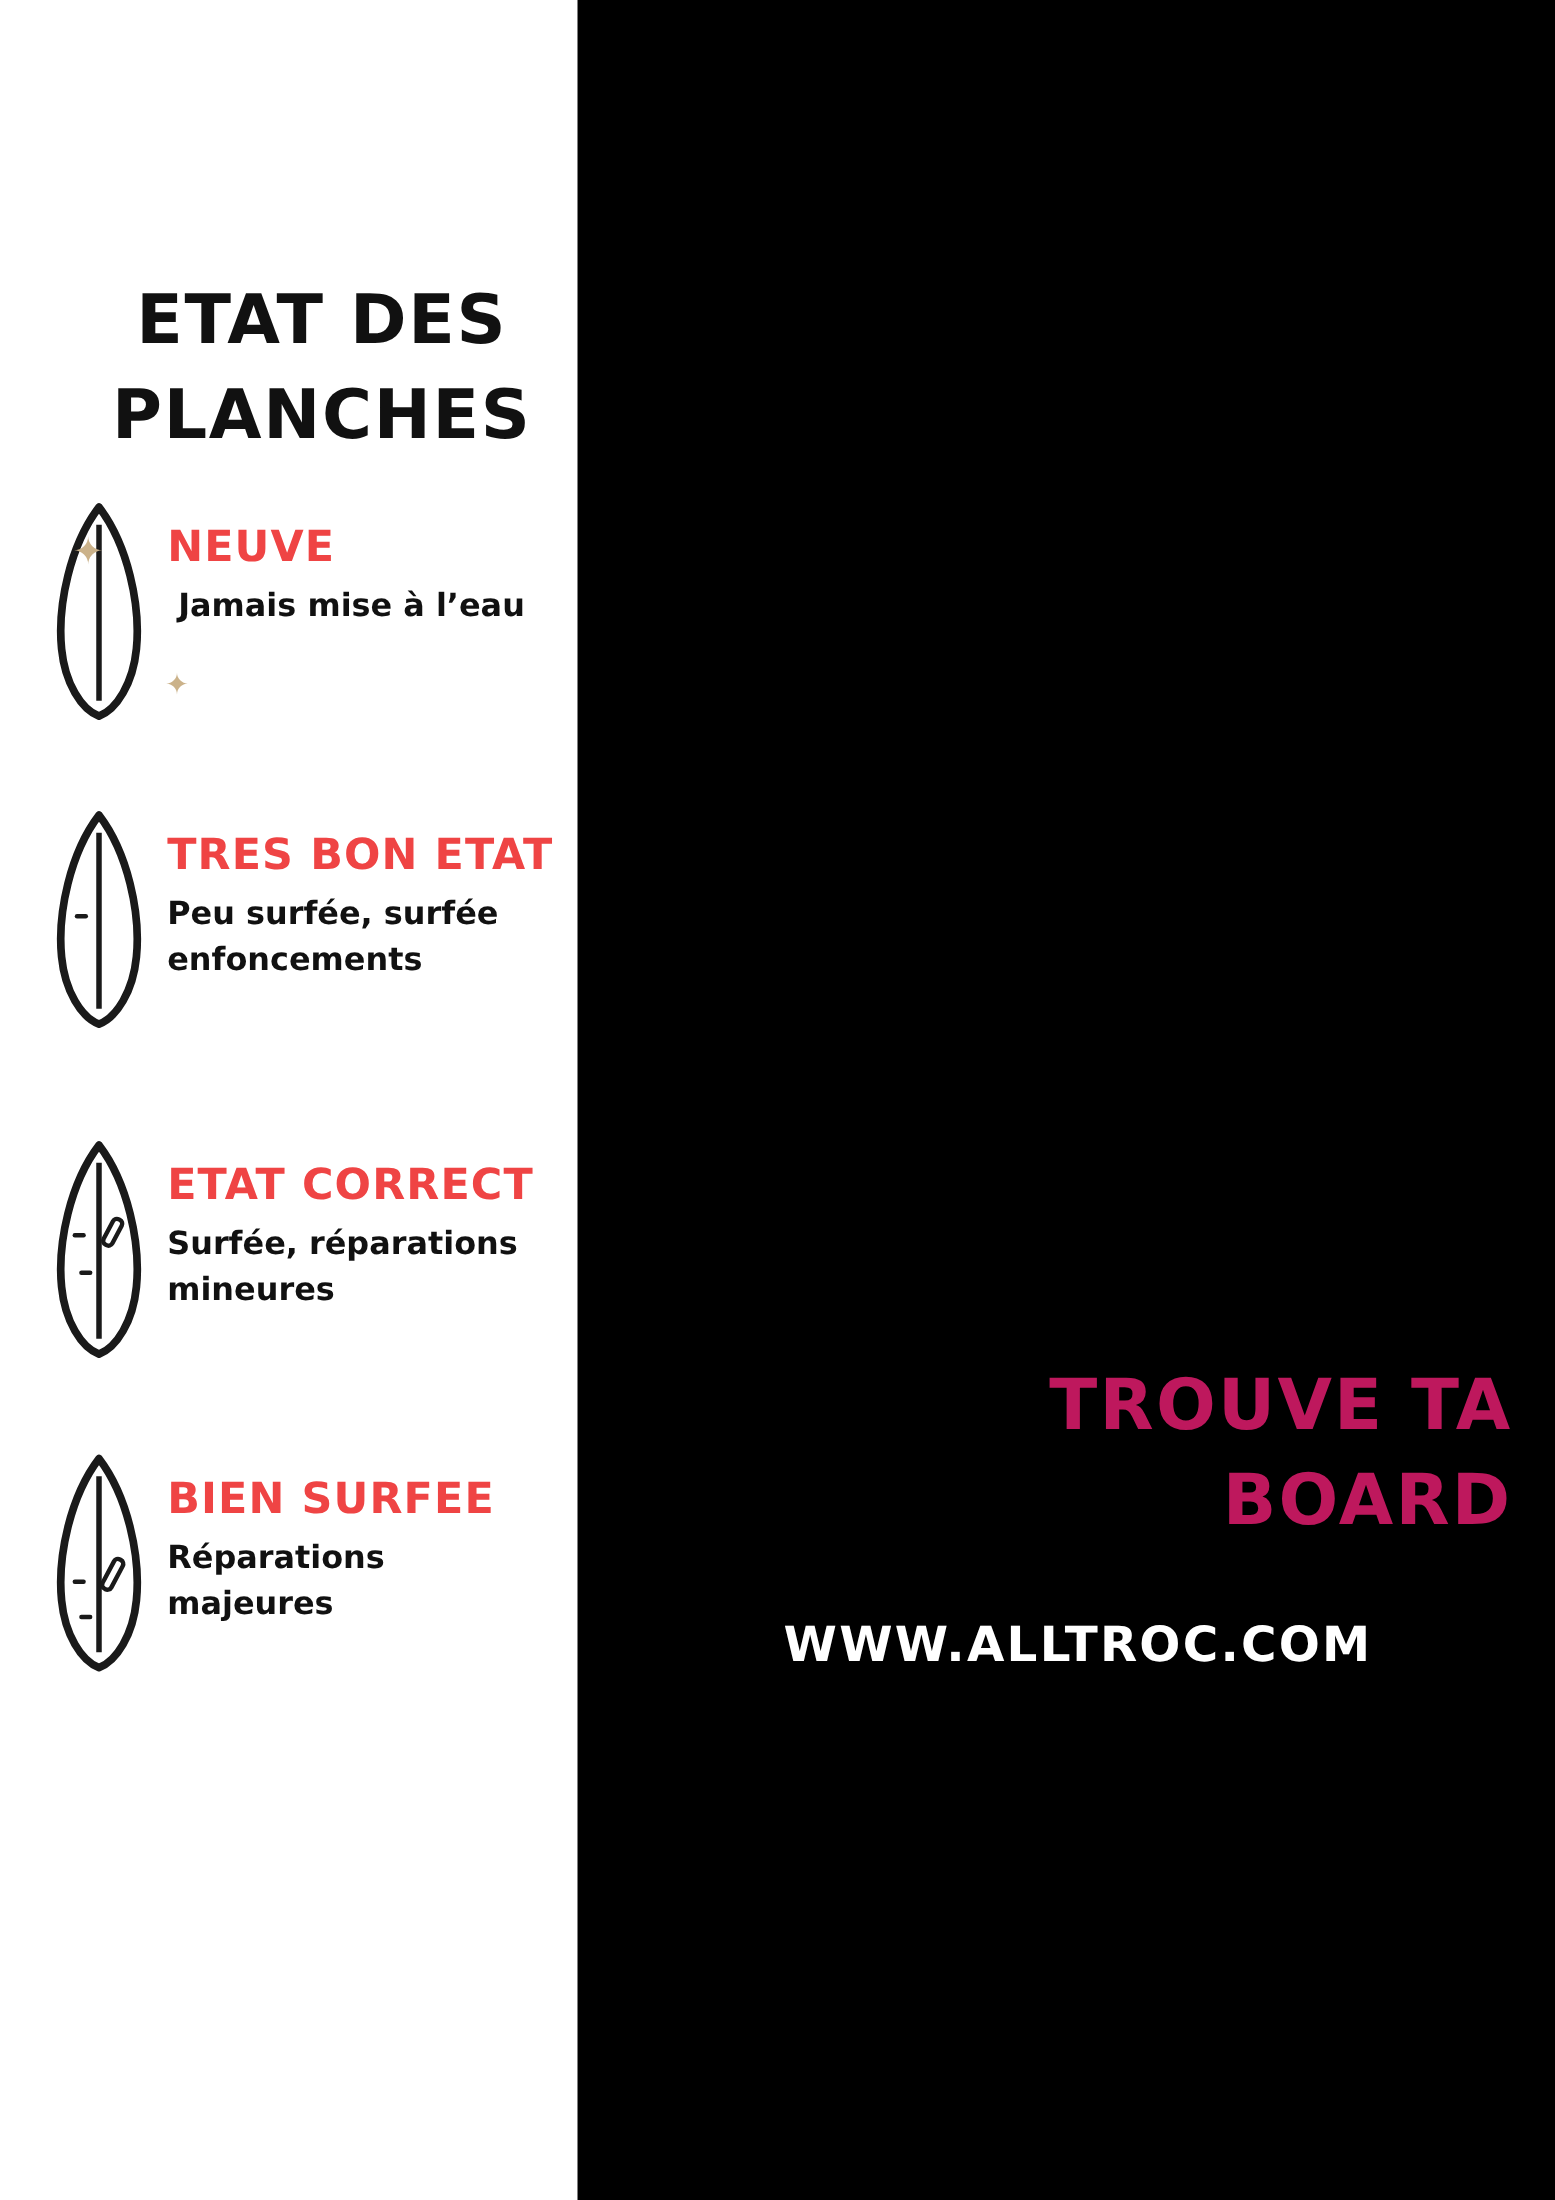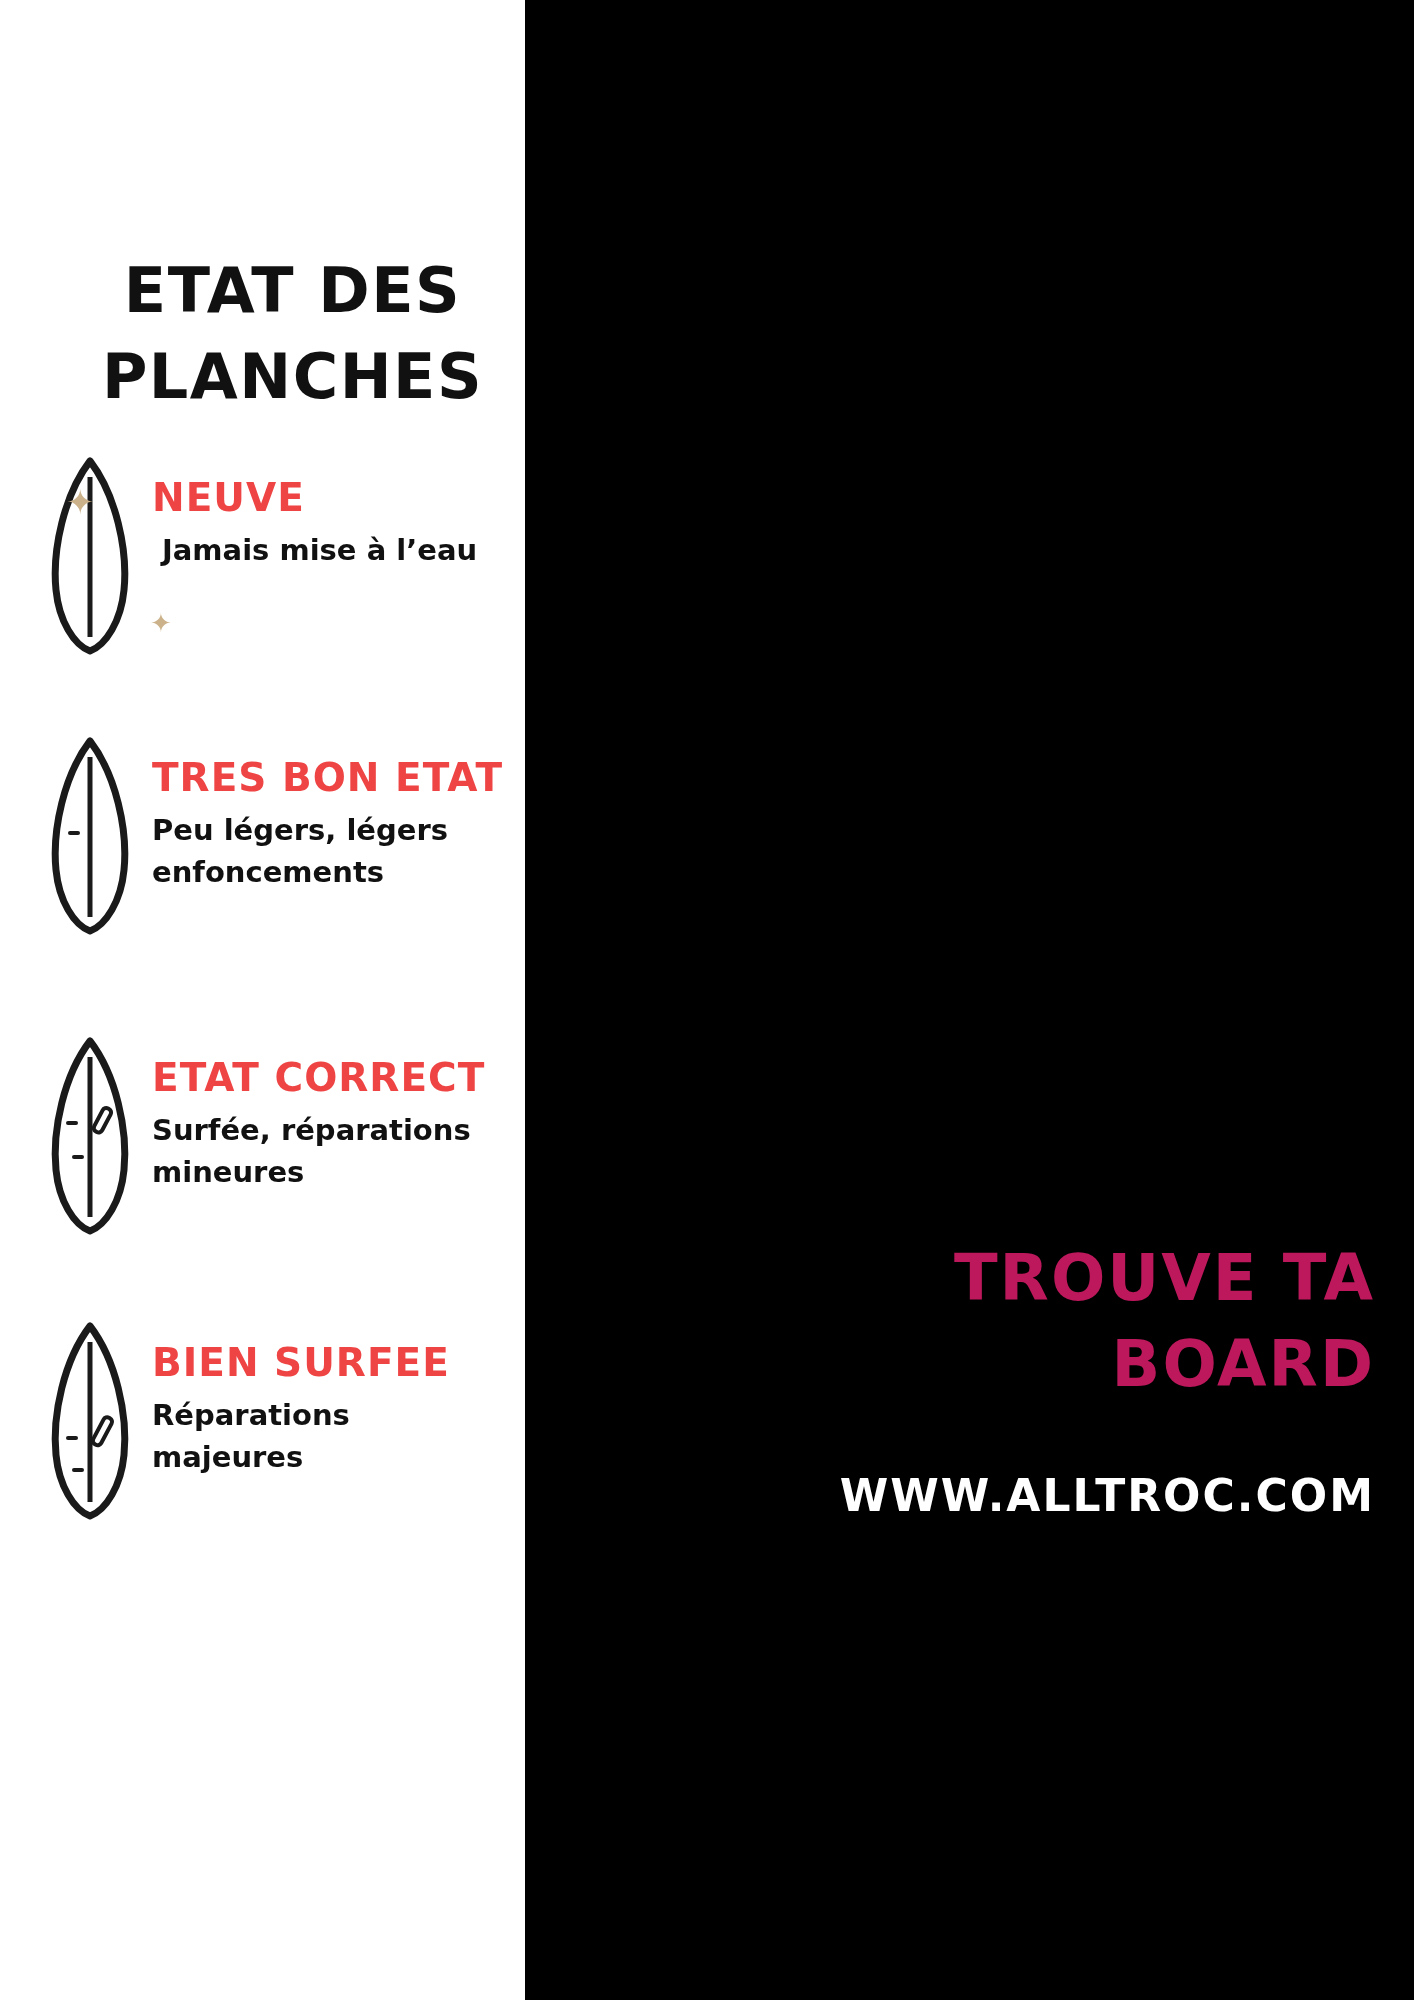--- a/index.html
+++ b/index.html
@@ -129,21 +129,21 @@
     line-height: 1.35;
     letter-spacing: 2px;
     text-transform: uppercase;
   }
   .trouve .line { display: block; }
   .website {
     position: absolute;
     left: 585px;
     top: 1470px;
     width: 790px;
-    text-align: right;
+    text-align: center;
     color: #ffffff;
     font-family: "DejaVu Sans", sans-serif;
     font-weight: 900;
     font-size: 44px;
     letter-spacing: 2px;
     text-transform: uppercase;
   }
 </style>
 </head>
 <body>
@@ -176,21 +176,21 @@
   <div class="item" id="item-tres">
     <div class="board-wrap">
       <svg width="100" height="200" viewBox="0 0 100 200">
         <path d="M50 6 C 76 40, 88 95, 84 135 C 81 166, 66 190, 50 196 C 34 190, 19 166, 16 135 C 12 95, 24 40, 50 6 Z" fill="#ffffff" stroke="#1a1a1a" stroke-width="7" stroke-linejoin="round"></path>
         <line x1="50" y1="22" x2="50" y2="182" stroke="#1a1a1a" stroke-width="5"></line>
         <line x1="30" y1="98" x2="38" y2="98" stroke="#1a1a1a" stroke-width="4" stroke-linecap="round"></line>
       </svg>
     </div>
     <div class="text-wrap">
       <p class="item-label">TRES BON ETAT</p>
-      <p class="item-desc">Peu légers, légers enfoncements</p>
+      <p class="item-desc">Peu surfée, surfée enfoncements</p>
     </div>
   </div>
 
   <div class="item" id="item-correct">
     <div class="board-wrap">
       <svg width="100" height="200" viewBox="0 0 100 200">
         <path d="M50 6 C 76 40, 88 95, 84 135 C 81 166, 66 190, 50 196 C 34 190, 19 166, 16 135 C 12 95, 24 40, 50 6 Z" fill="#ffffff" stroke="#1a1a1a" stroke-width="7" stroke-linejoin="round"></path>
         <line x1="50" y1="22" x2="50" y2="182" stroke="#1a1a1a" stroke-width="5"></line>
         <line x1="28" y1="88" x2="36" y2="88" stroke="#1a1a1a" stroke-width="4" stroke-linecap="round"></line>
         <line x1="34" y1="122" x2="42" y2="122" stroke="#1a1a1a" stroke-width="4" stroke-linecap="round"></line>

